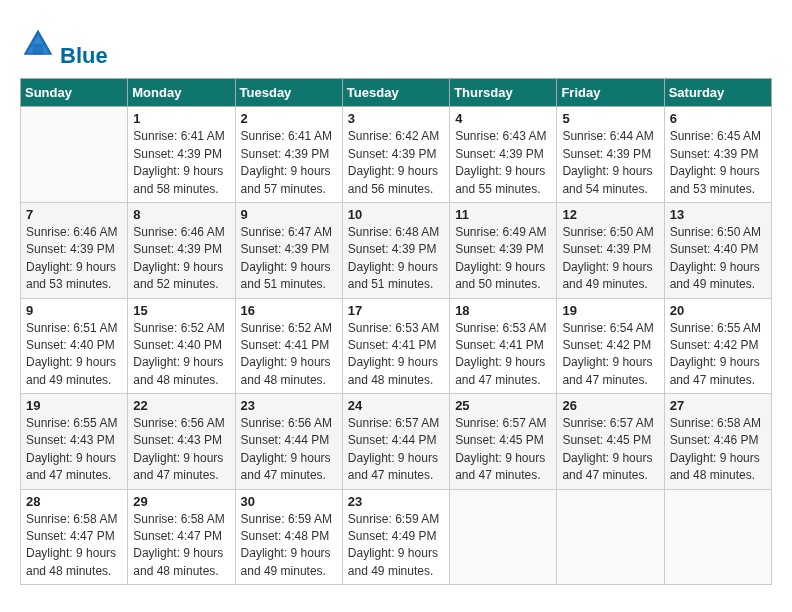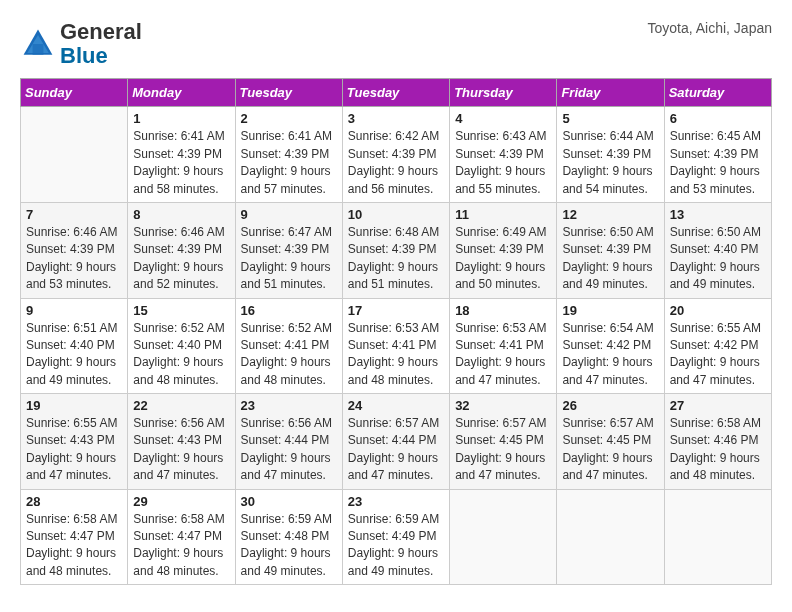--- a/index.html
+++ b/index.html
@@ -43,28 +43,27 @@
     .subtitle {
       font-size: 14px;
       color: #555;
     }
     table {
       width: 100%;
       border-collapse: collapse;
       table-layout: fixed;
     }
     th {
-      background-color: #a21caf;
+      background-color: #0f766e;
       color: #fff;
       font-size: 13px;
       font-weight: bold;
       padding: 6px 4px;
       text-align: left;
       border: 1px solid #aaa;
-      font-style: italic;
     }
     td {
       border: 1px solid #ccc;
       vertical-align: top;
       padding: 4px 5px;
       height: 90px;
       font-size: 10.5px;
       color: #333;
       background: #fff;
     }
@@ -87,26 +86,25 @@
 <body>
 
 <div class="header">
   <div class="logo">
     <svg class="logo-icon" viewBox="0 0 40 40">
       <polygon points="20,4 36,32 4,32" fill="#1a6cba"></polygon>
       <polygon points="20,10 32,30 8,30" fill="#4a9fe0" opacity="0.5"></polygon>
       <rect x="14" y="20" width="12" height="12" fill="#1a6cba" opacity="0.7"></rect>
     </svg>
     <div class="logo-text">
-      <span>General</span><br>
+      <br>
       <span class="blue">Blue</span>
     </div>
   </div>
   <div class="title-block">
-    <div class="subtitle">Toyota, Aichi, Japan</div>
   </div>
 </div>
 
 <table>
   <thead>
     <tr>
     <th>Sunday</th>
         <th>Monday</th>
         <th>Tuesday</th>
         <th>Tuesday</th>
@@ -214,21 +212,21 @@
         </td>
         <td>
           <div class="day-number">23</div>
           <div class="day-info">Sunrise: 6:56 AM<br>Sunset: 4:44 PM<br>Daylight: 9 hours and 47 minutes.</div>
         </td>
         <td>
           <div class="day-number">24</div>
           <div class="day-info">Sunrise: 6:57 AM<br>Sunset: 4:44 PM<br>Daylight: 9 hours and 47 minutes.</div>
         </td>
         <td>
-          <div class="day-number">32</div>
+          <div class="day-number">25</div>
           <div class="day-info">Sunrise: 6:57 AM<br>Sunset: 4:45 PM<br>Daylight: 9 hours and 47 minutes.</div>
         </td>
         <td>
           <div class="day-number">26</div>
           <div class="day-info">Sunrise: 6:57 AM<br>Sunset: 4:45 PM<br>Daylight: 9 hours and 47 minutes.</div>
         </td>
         <td>
           <div class="day-number">27</div>
           <div class="day-info">Sunrise: 6:58 AM<br>Sunset: 4:46 PM<br>Daylight: 9 hours and 48 minutes.</div>
         </td>

